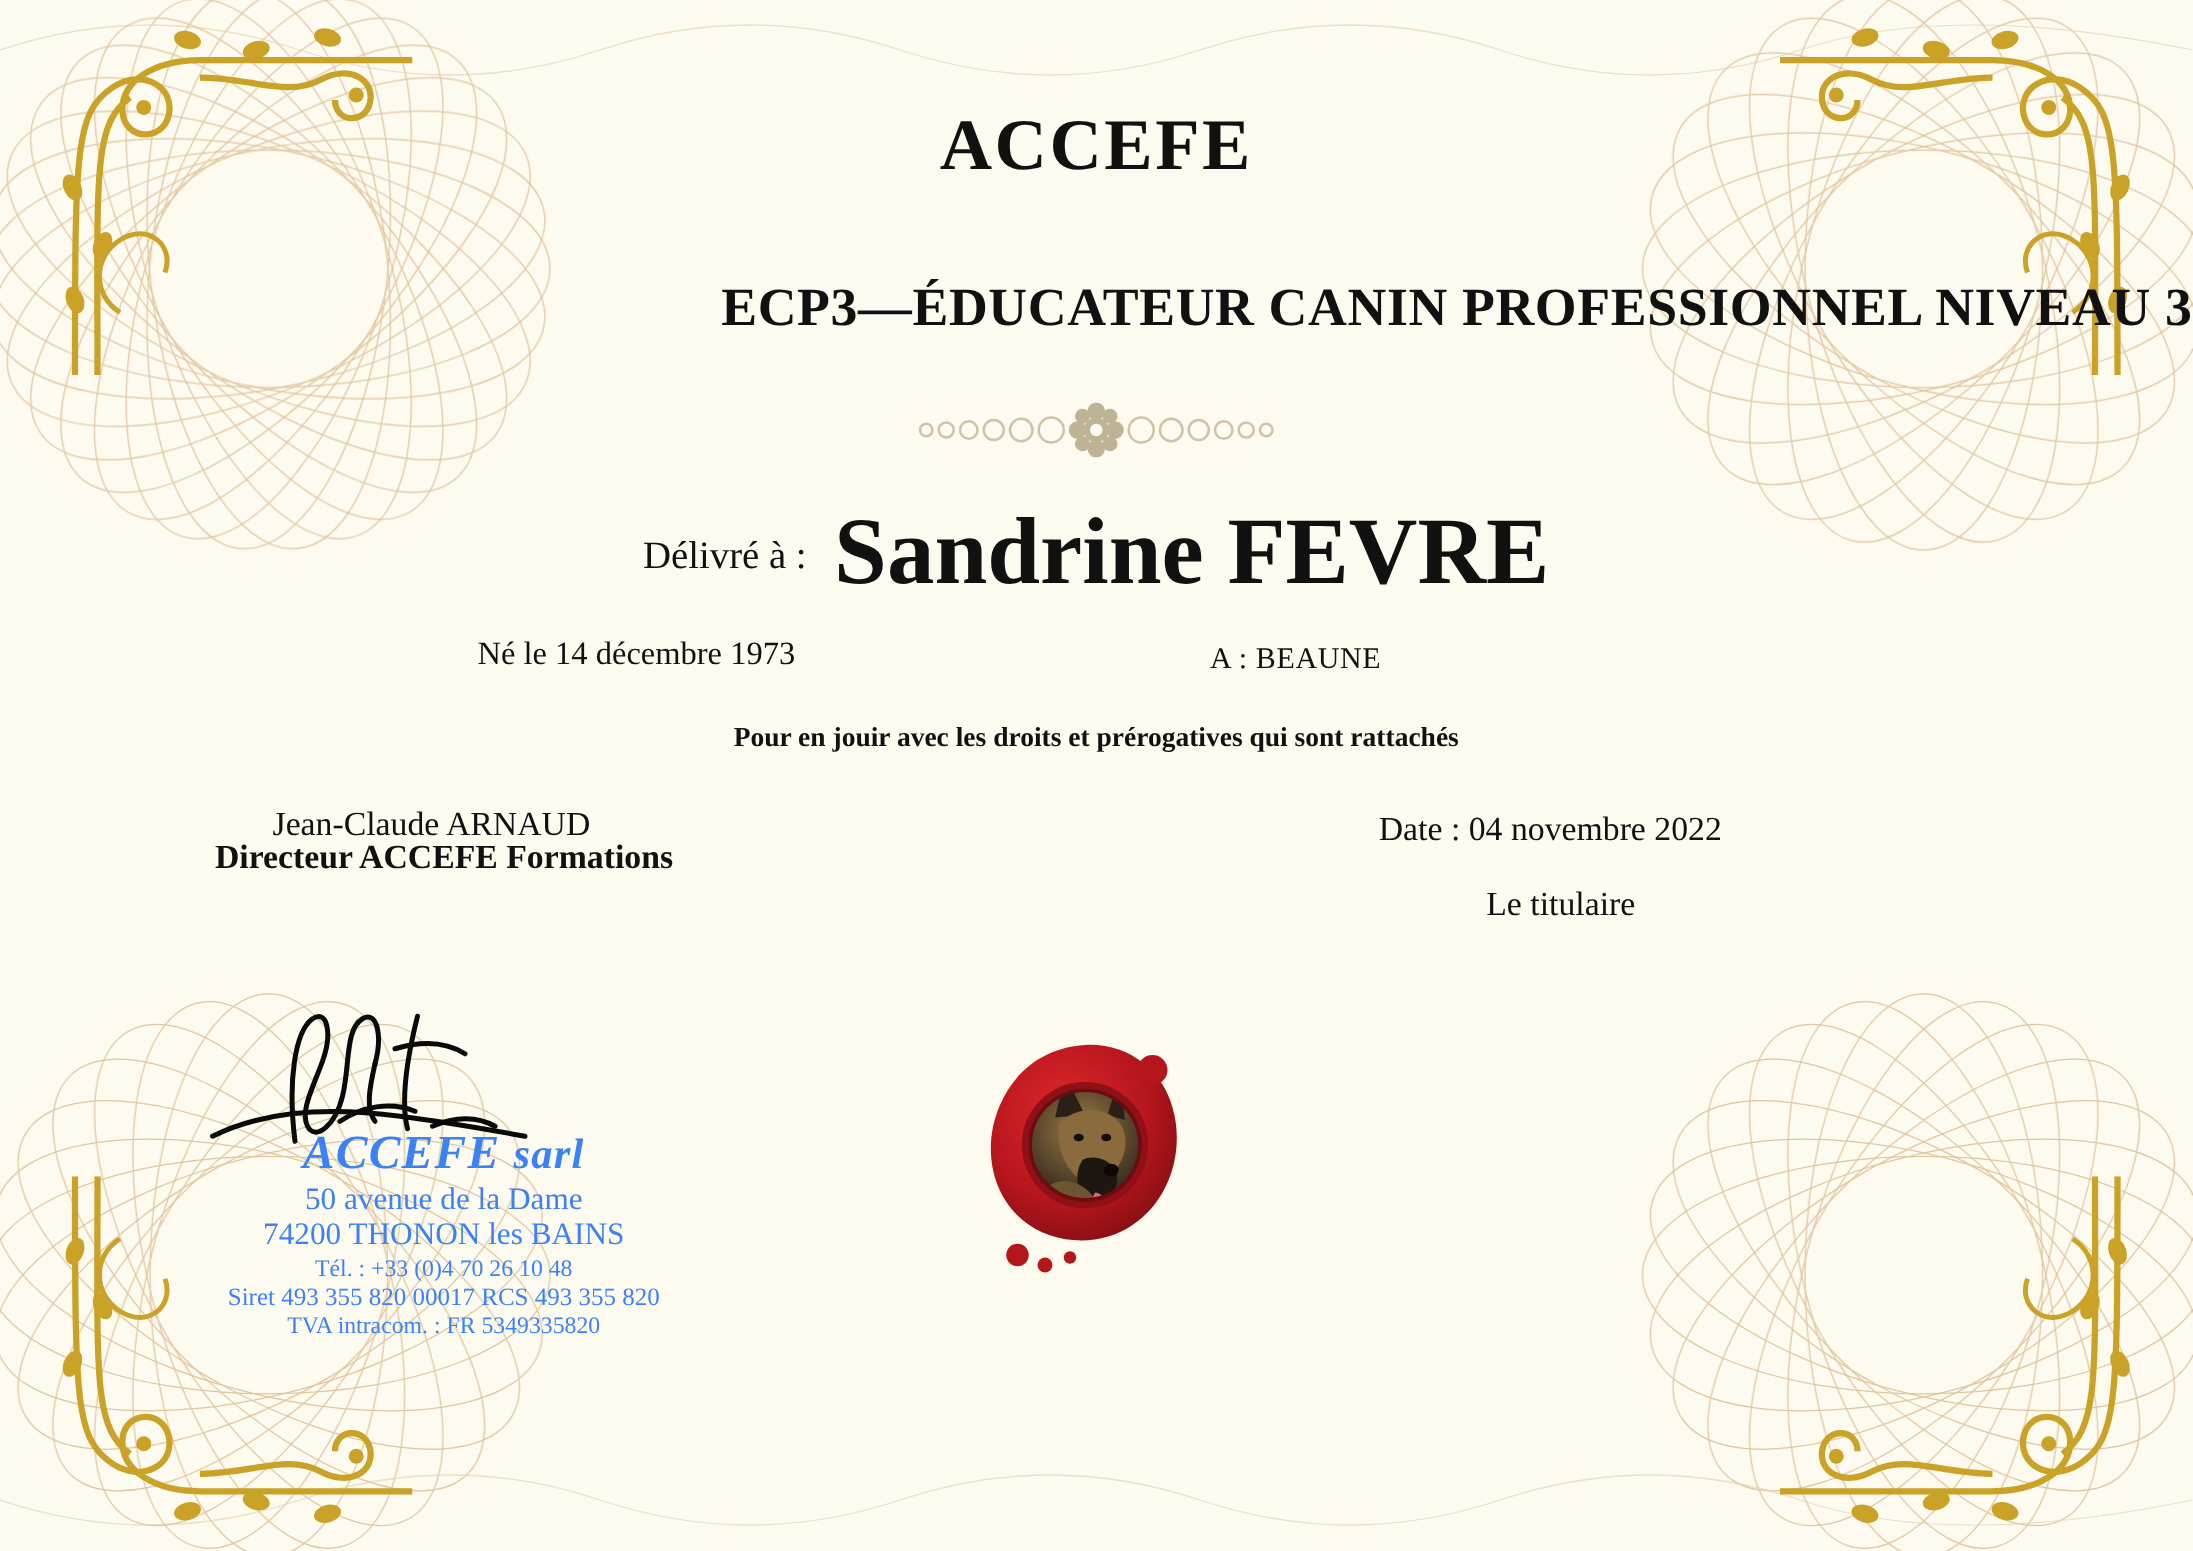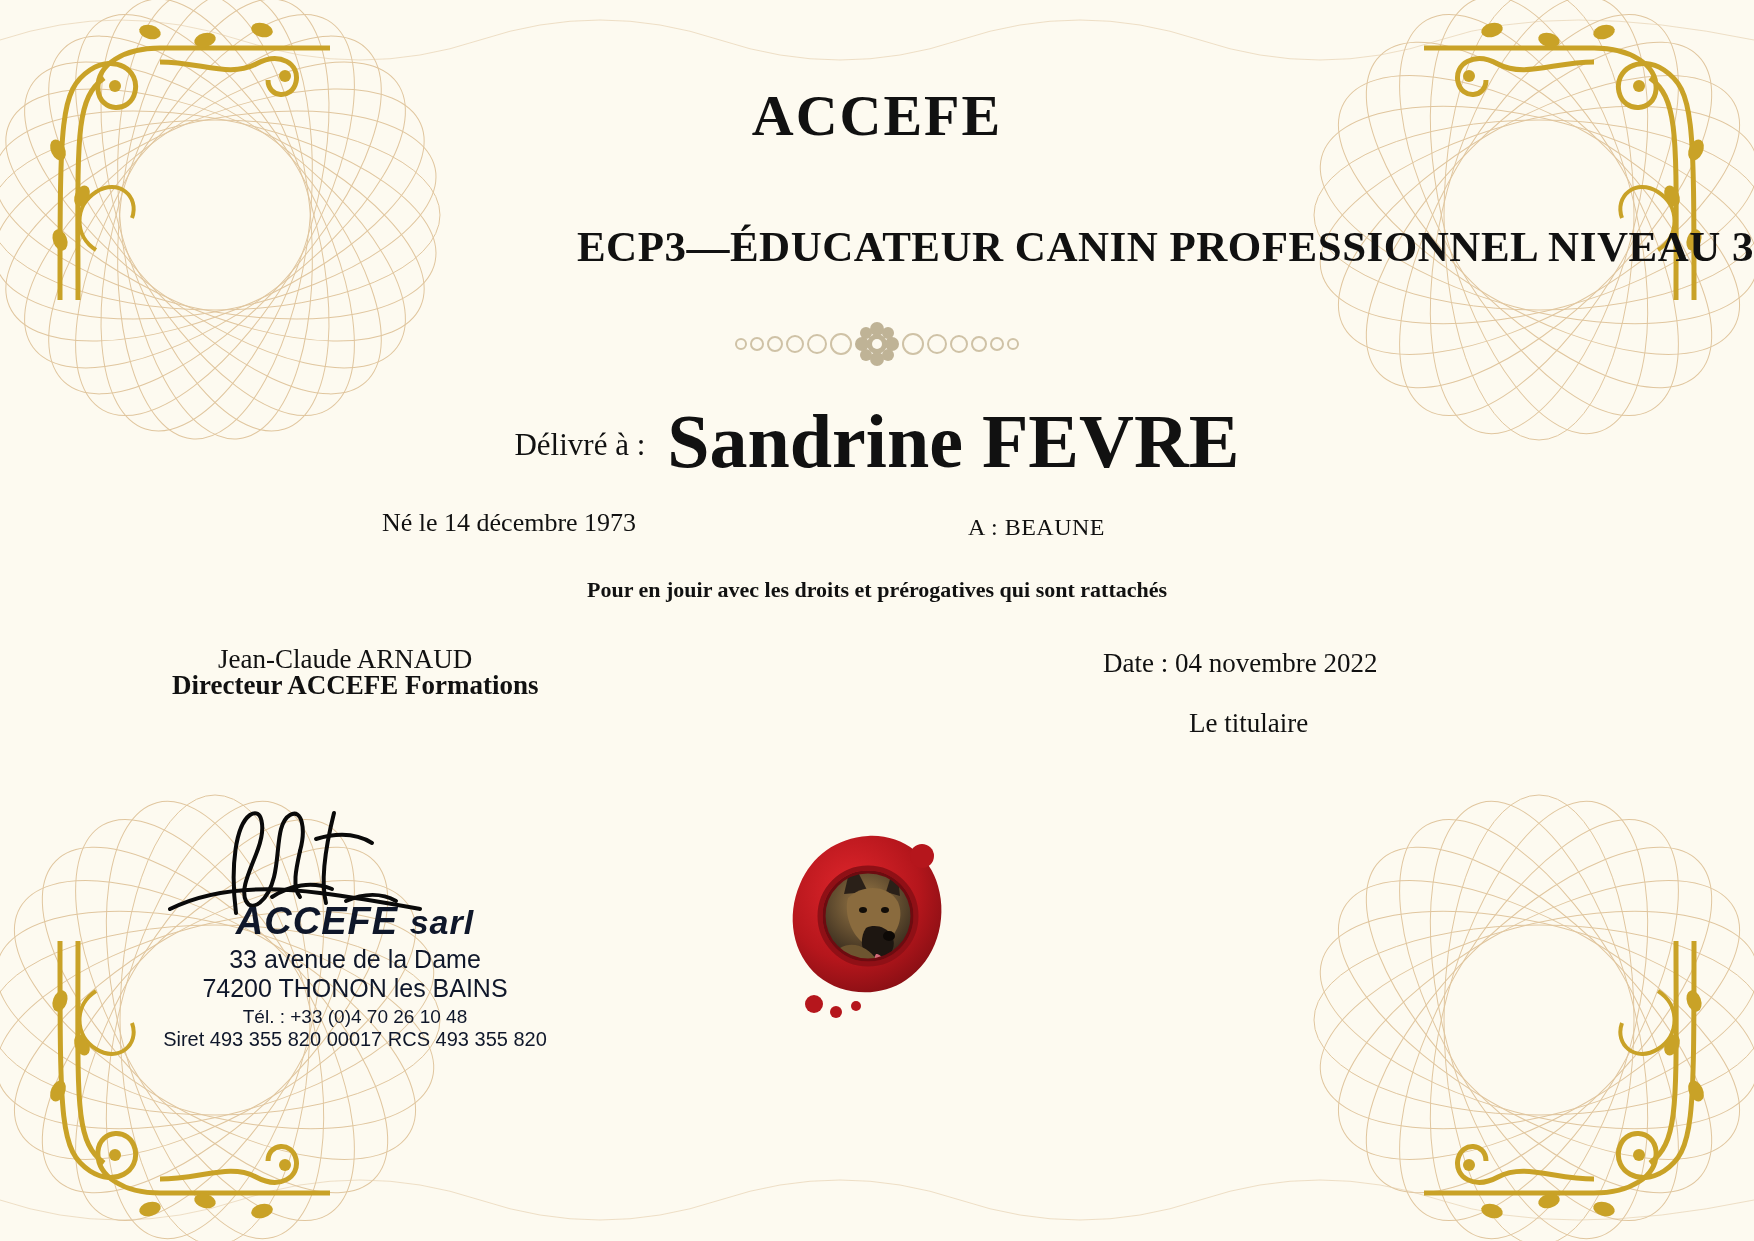--- a/index.html
+++ b/index.html
@@ -170,22 +170,22 @@
     height: 260px;
   }
   .sig-svg { position: absolute; top: 0; left: 10px; }
 
   .stamp-text {
     position: absolute;
     top: 95px;
     left: 0;
     width: 430px;
     text-align: center;
-    color: #0f172a;
-    font-family: Liberation Sans, sans-serif;
+    color: #3b82f6;
+    font-family: Liberation Serif, serif;
   }
   .stamp-title {
     font-size: 38px;
     font-weight: bold;
     font-style: italic;
     letter-spacing: 1px;
   }
   .stamp-title .sarl { font-size: 34px; font-weight: bold; font-style: italic; }
   .stamp-addr1 { font-size: 25px; margin-top: 2px; }
   .stamp-addr2 { font-size: 25px; }
@@ -450,24 +450,25 @@
           <path d="M122,92 C140,80 162,76 182,84"></path>
           <path d="M196,96 C214,88 232,88 246,96"></path>
         </g>
       </svg>
 
       <div class="stamp-text">
         <div class="stamp-title">
           <span>ACCEFE</span>
           <span class="sarl">sarl</span>
         </div>
-        <div class="stamp-addr1">33 avenue de la Dame</div>
+        <div class="stamp-addr1">50 avenue de la Dame</div>
         <div class="stamp-addr2">74200 THONON les BAINS</div>
         <div class="stamp-tel">Tél. : +33 (0)4 70 26 10 48</div>
         <div class="stamp-siret">Siret 493 355 820 00017 RCS 493 355 820</div>
+        <div class="stamp-tva">TVA intracom. :  FR 5349335820</div>
       </div>
     </div>
 
     <div class="wax-seal">
       <svg width="200" height="200" viewBox="0 0 200 200" xmlns="http://www.w3.org/2000/svg">
         <defs>
           <radialGradient id="waxgrad" cx="40%" cy="35%" r="75%">
             <stop offset="0%" stop-color="#e0262c"></stop>
             <stop offset="60%" stop-color="#b5161c"></stop>
             <stop offset="100%" stop-color="#7d0d12"></stop>

